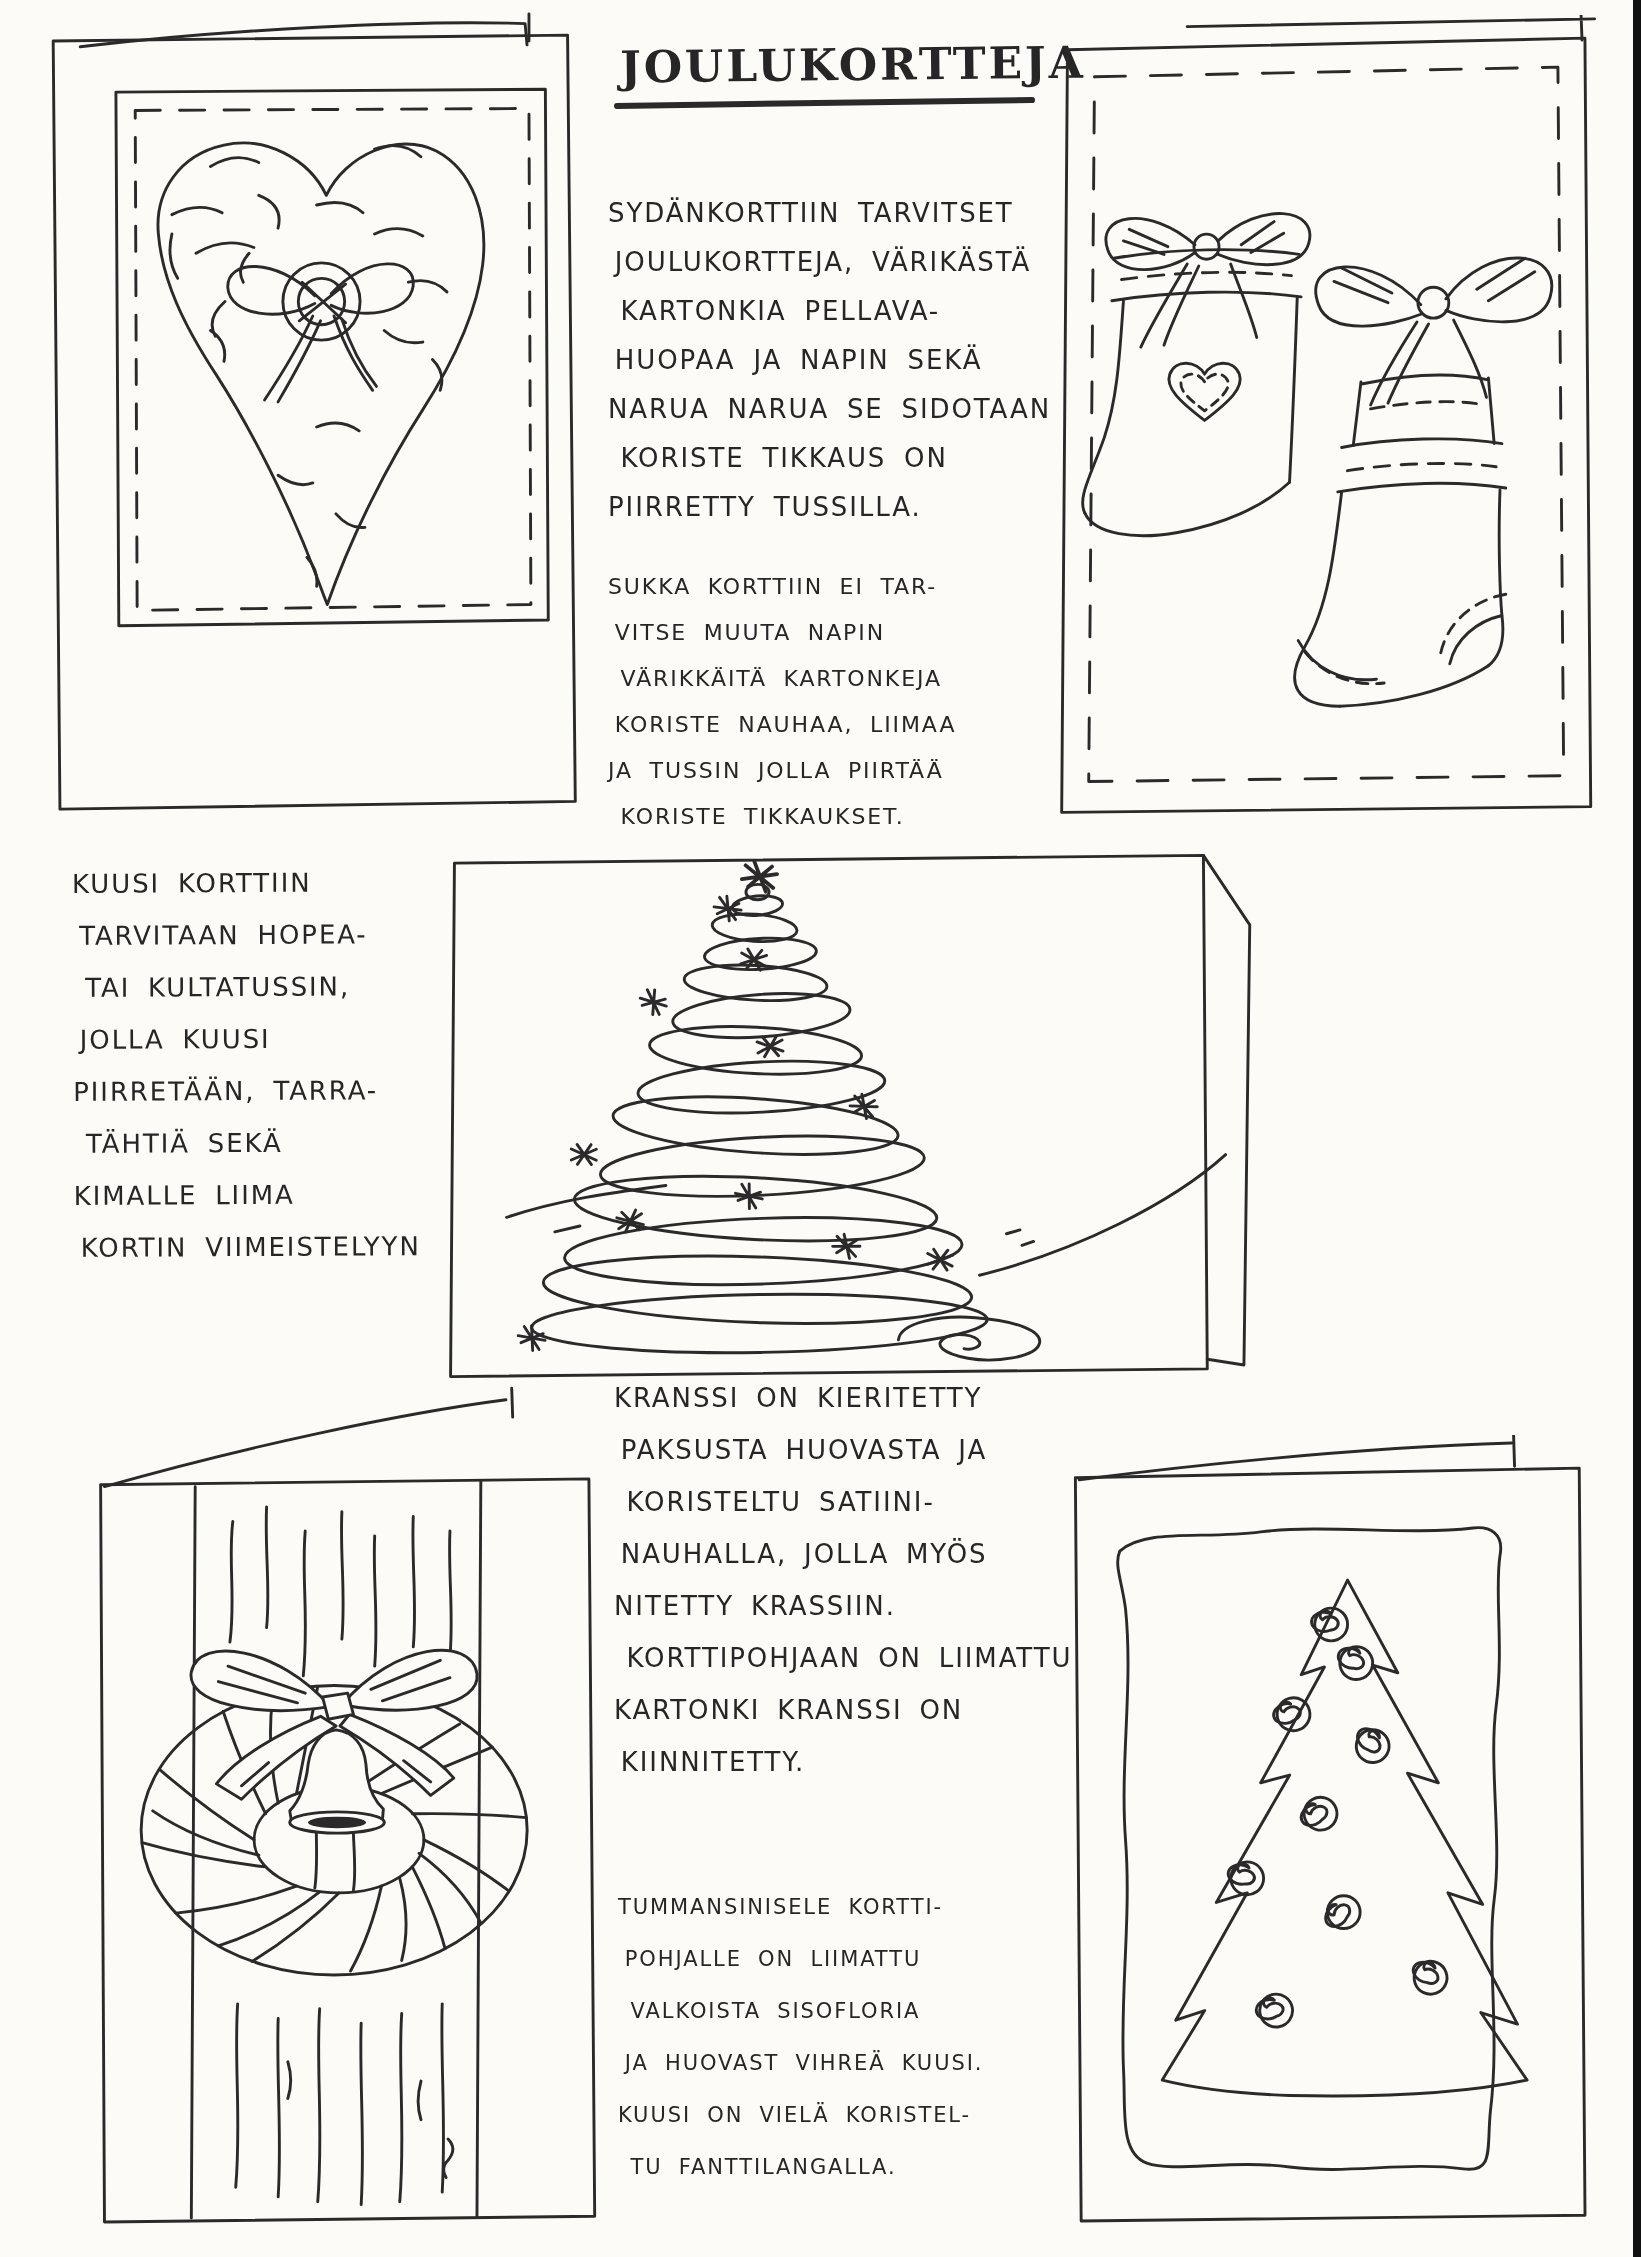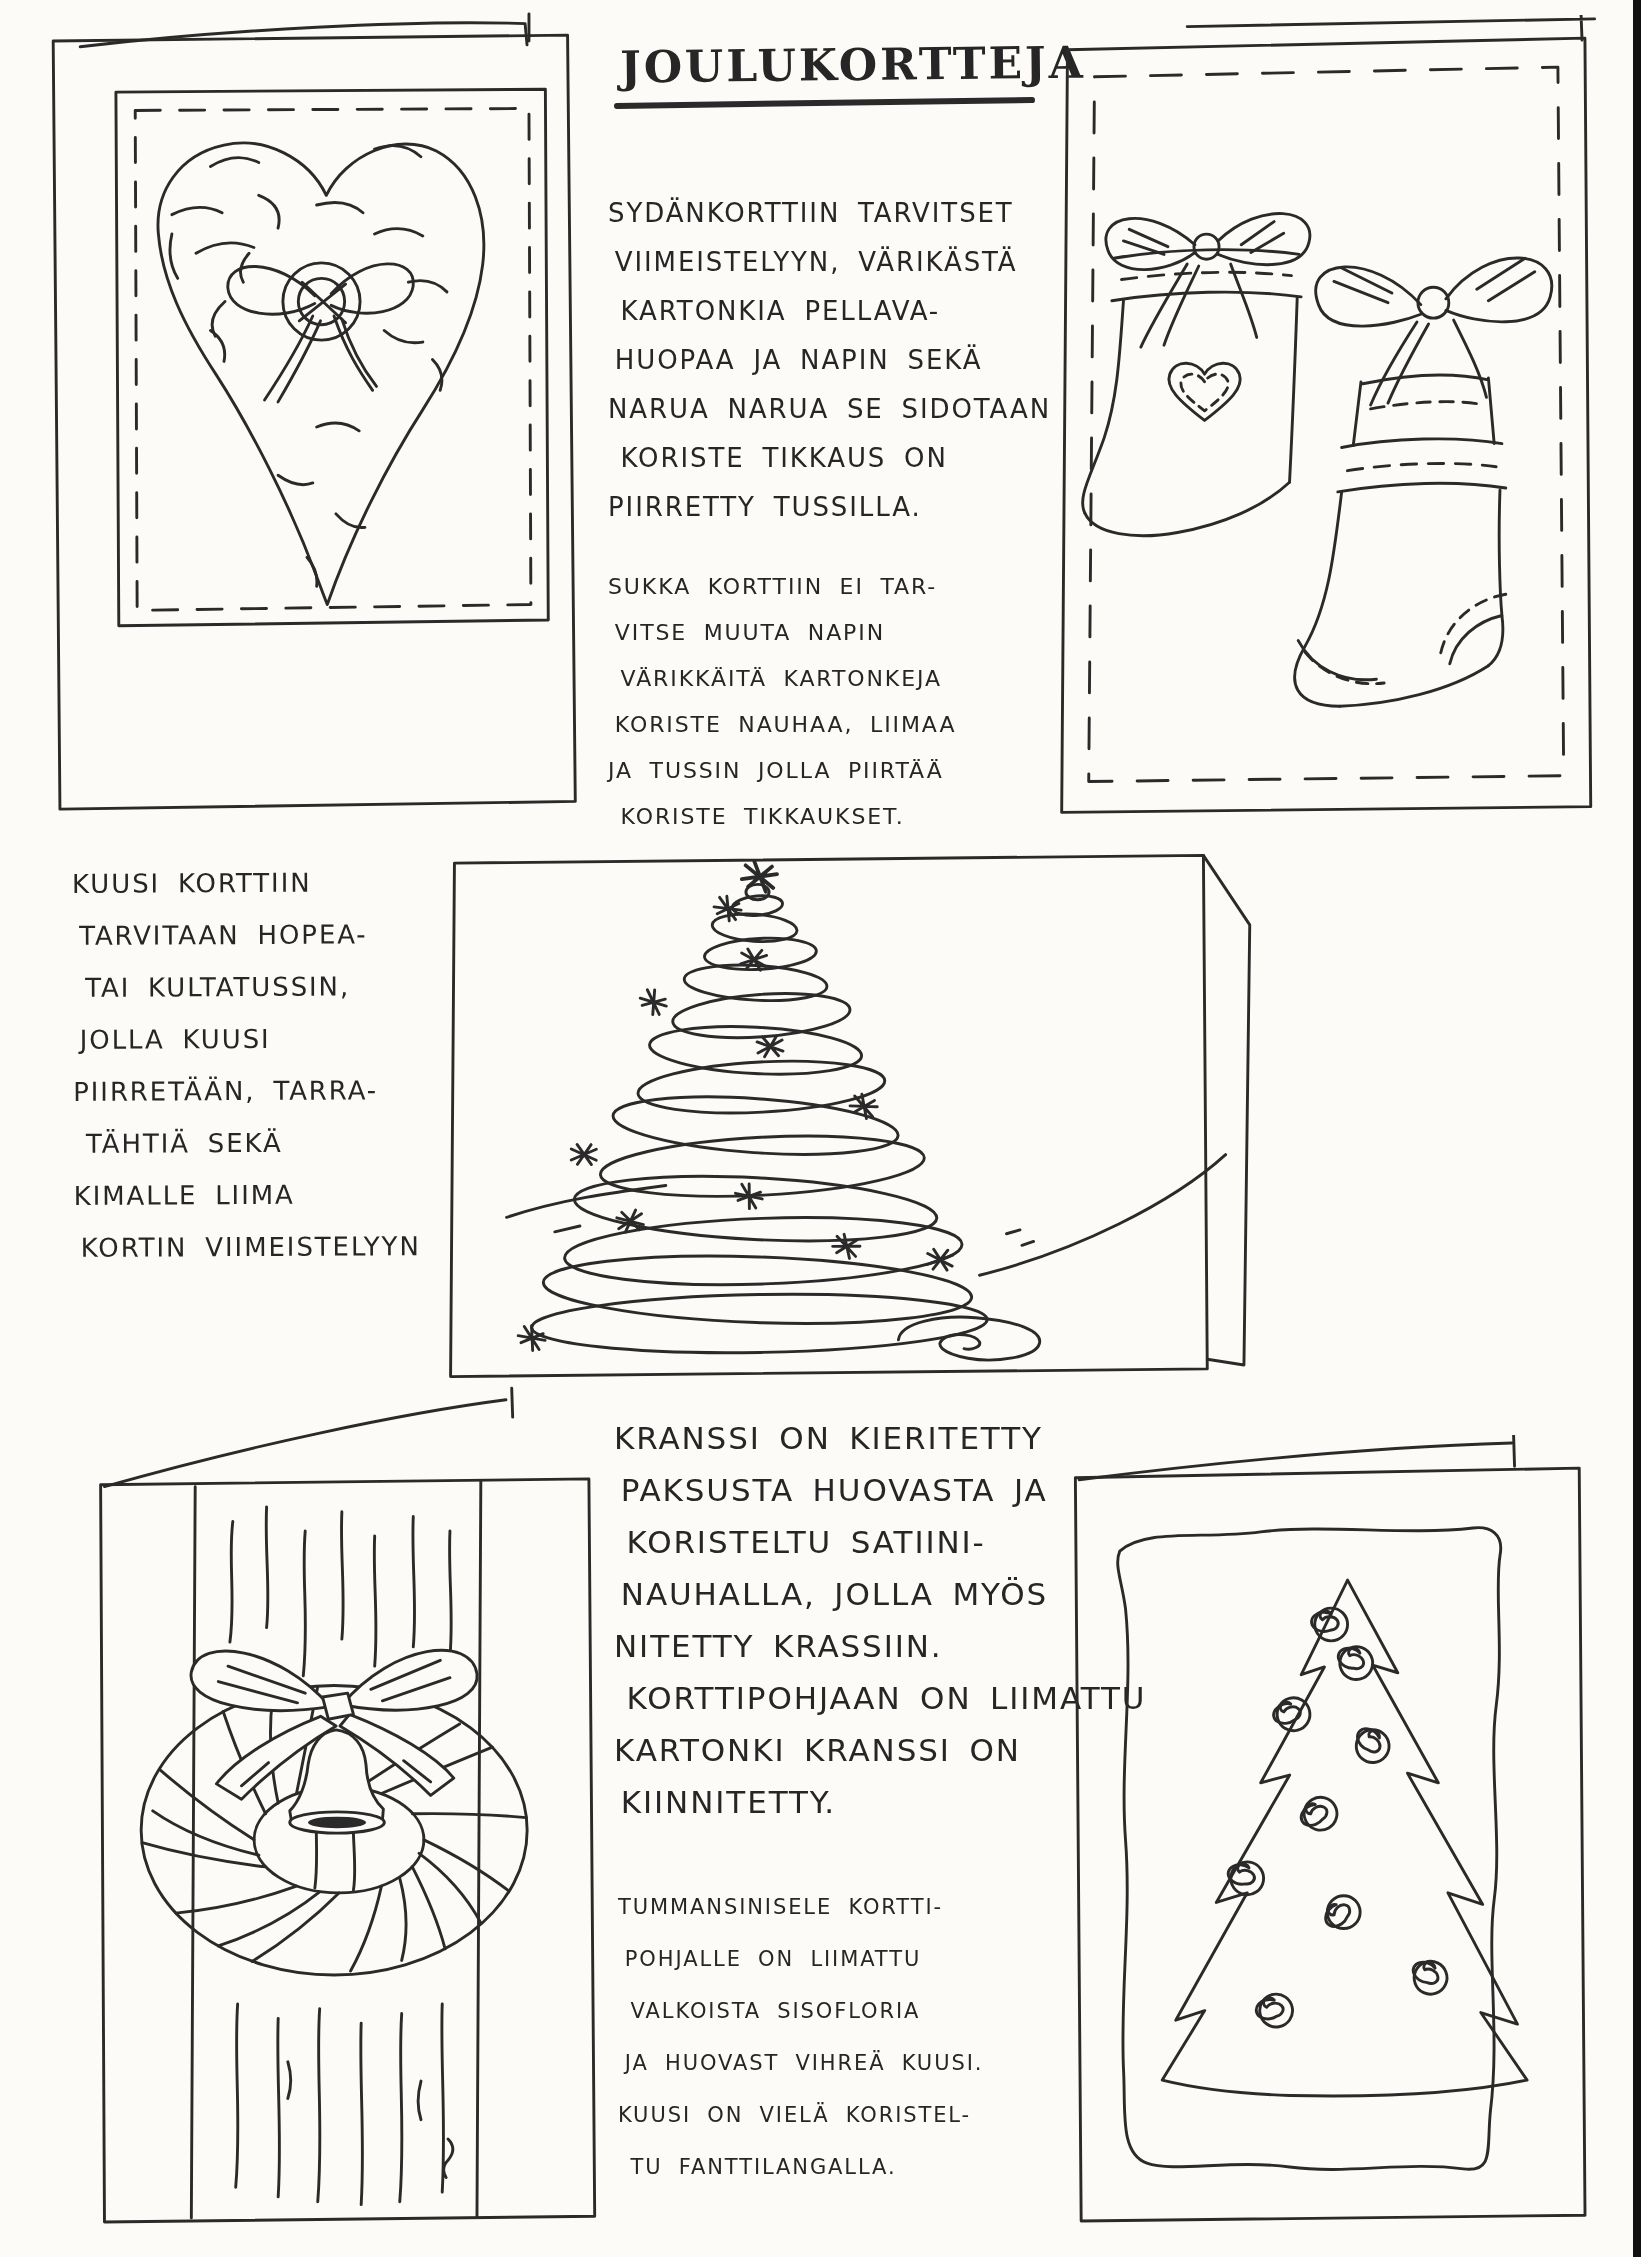--- a/index.html
+++ b/index.html
@@ -10,39 +10,39 @@
          transform:rotate(-0.6deg);white-space:nowrap}
   .title-underline{position:absolute;left:614px;top:100px;width:421px;height:5.8px;
          background:#2a2a2a;border-radius:2.9px;transform:rotate(-0.8deg)}
   .p{position:absolute;color:#262626}
   .p div{white-space:nowrap}
   .p div:nth-child(even){padding-left:6.8px}
   .p div:nth-child(3n){padding-left:12.6px}
   #p-heart   {left:608px;top:189px;line-height:49px;font-size:26px;letter-spacing:1.9px;word-spacing:7.7px}
   #p-stocking{left:608px;top:564px;line-height:46px;font-size:22px;letter-spacing:1.9px;word-spacing:7.7px}
   #p-tree    {left:73px; top:857px;line-height:52px;font-size:26px;letter-spacing:1.9px;word-spacing:7.7px;transform:rotate(-0.3deg)}
-  #p-wreath  {left:614px;top:1412px;line-height:52px;font-size:31px;letter-spacing:1.9px;word-spacing:6.8px}
+  #p-wreath  {left:614px;top:1372px;line-height:52px;font-size:26px;letter-spacing:1.9px;word-spacing:6.8px}
   #p-blue    {left:618px;top:1881px;line-height:52px;font-size:21px;letter-spacing:1.9px;word-spacing:7.7px}
   svg.card{position:absolute}
   .s{fill:none;stroke:#2a2a2a;stroke-width:3;stroke-linecap:round;stroke-linejoin:round}
   .paperfill{fill:#fcfbf7;stroke:#2a2a2a;stroke-width:3;stroke-linecap:round;stroke-linejoin:round}
   .ink{fill:#2a2a2a;stroke:none}
   .scan-edge{position:absolute;right:0;top:0;width:7.7px;height:2257px;background:#111111}
 </style>
 </head>
 <body>
 
 <div class="page">
 
   <div class="title">JOULUKORTTEJA</div>
   <div class="title-underline"></div>
 
   <div class="p" id="p-heart">
     <div>SYDÄNKORTTIIN TARVITSET</div>
-    <div>VIIMEISTELYYN, VÄRIKÄSTÄ</div>
+    <div>JOULUKORTTEJA, VÄRIKÄSTÄ</div>
     <div>KARTONKIA  PELLAVA-</div>
     <div>HUOPAA JA NAPIN SEKÄ</div>
     <div>NARUA NARUA SE SIDOTAAN</div>
     <div>KORISTE TIKKAUS ON</div>
     <div>PIIRRETTY TUSSILLA.</div>
   </div>
 
   <div class="p" id="p-stocking">
     <div>SUKKA KORTTIIN EI TAR-</div>
     <div>VITSE MUUTA NAPIN</div>

